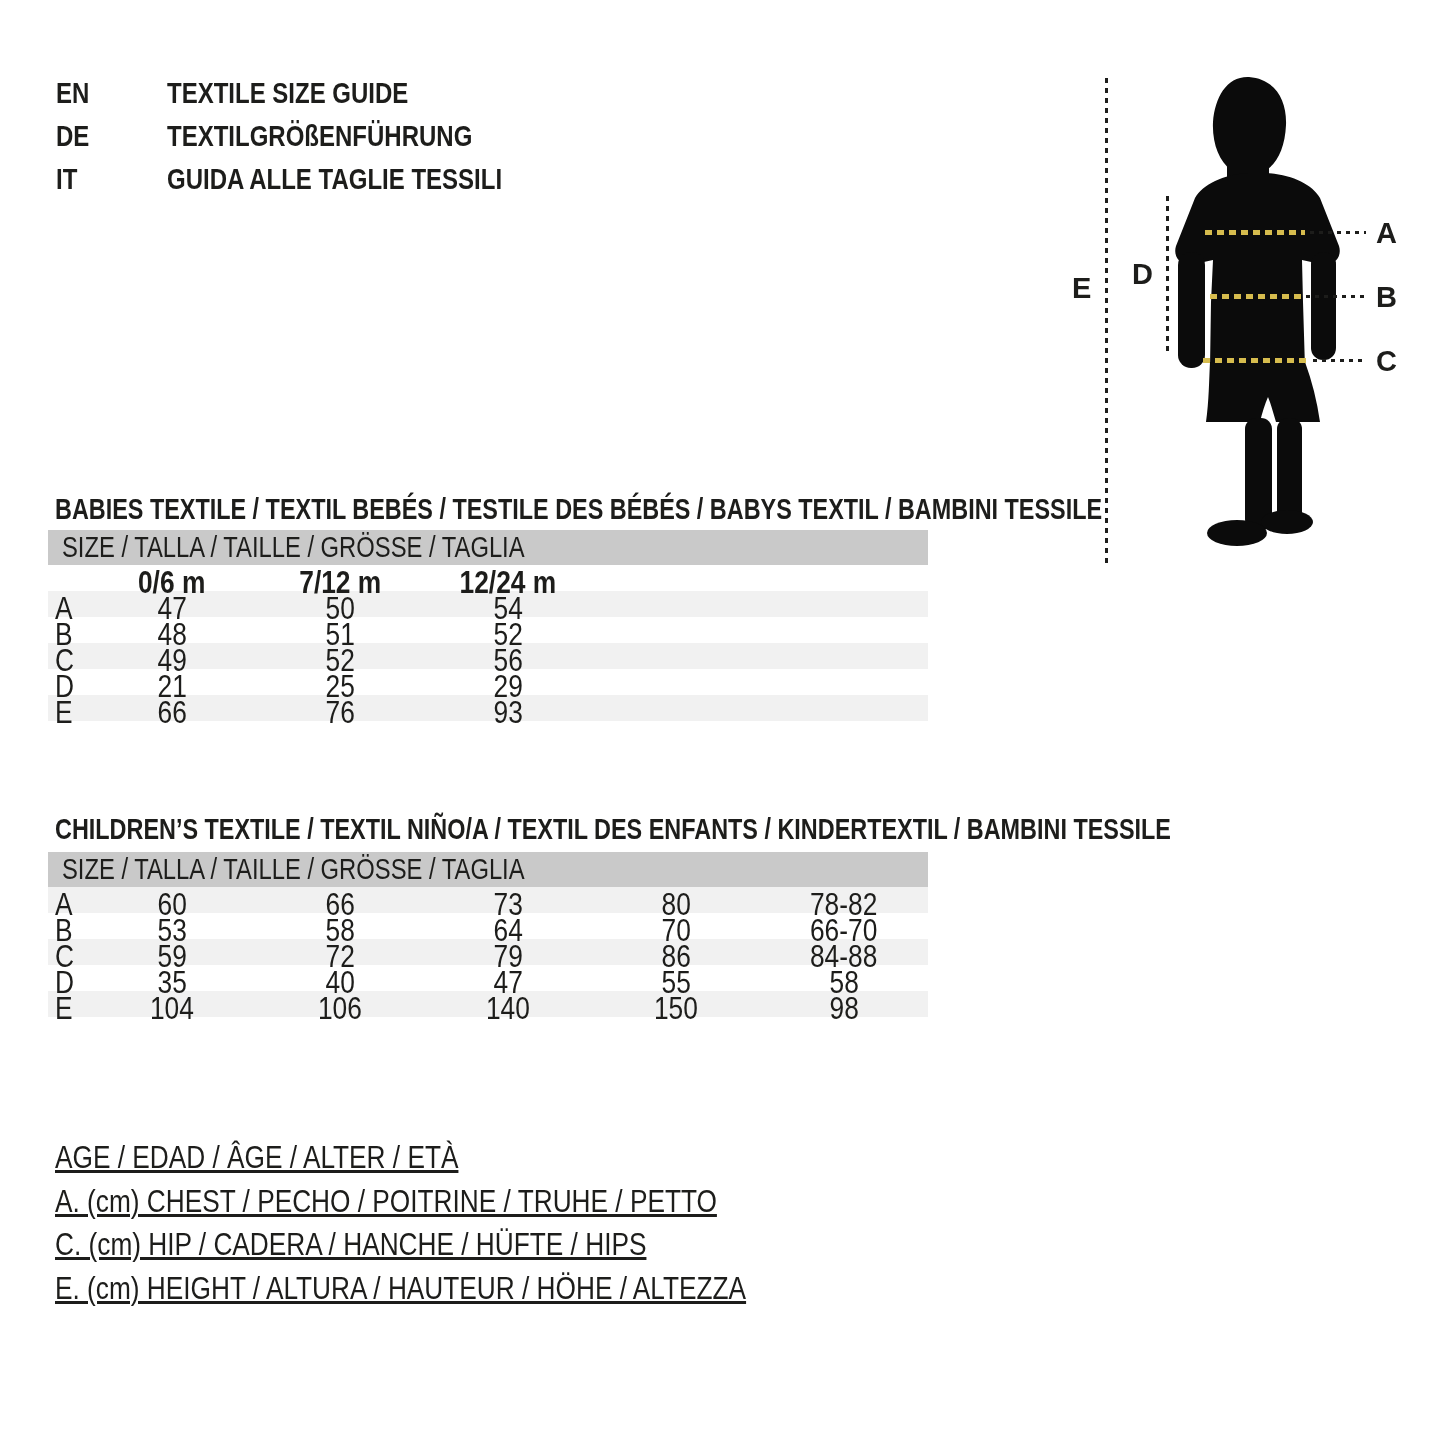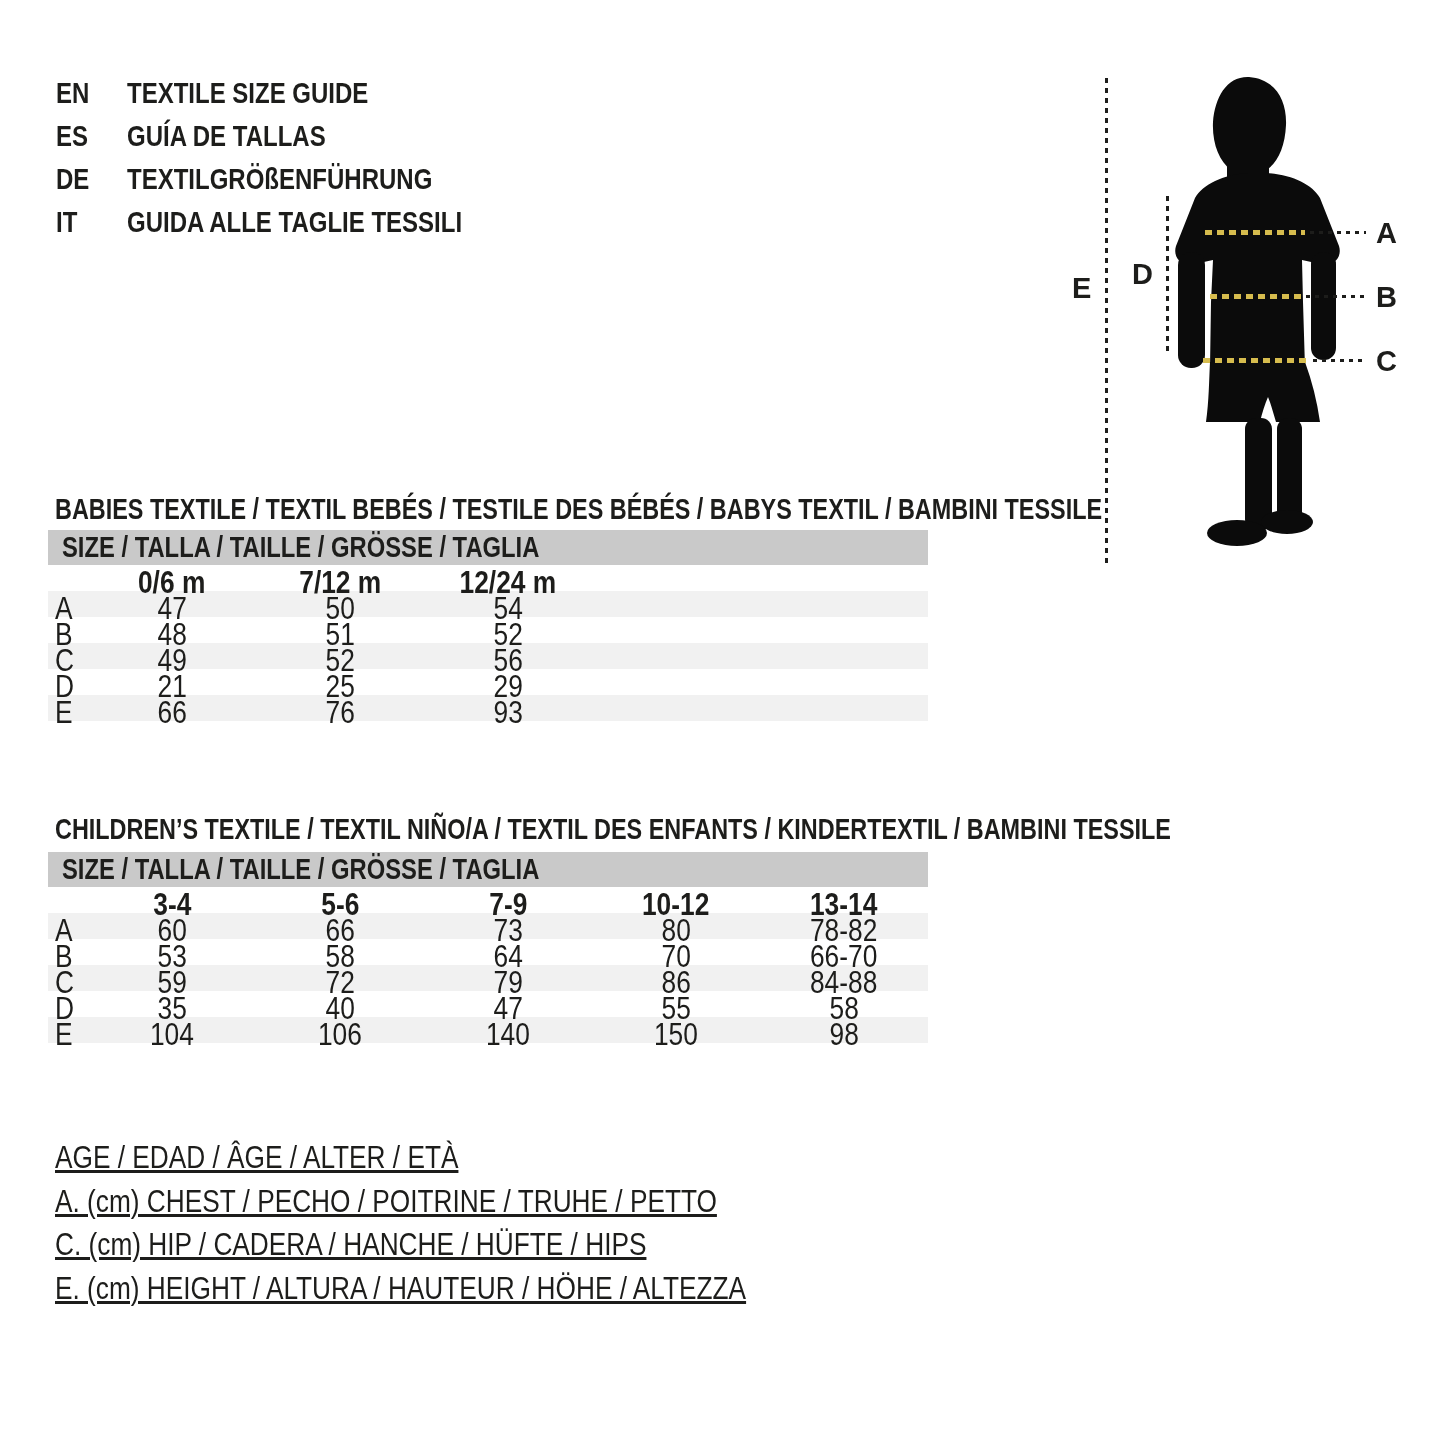--- a/index.html
+++ b/index.html
@@ -10,30 +10,30 @@
   .abs{position:absolute;}
   
   .cx78{display:inline-block;transform:scaleX(.78);transform-origin:0 50%;white-space:nowrap;}
   .cx80{display:inline-block;transform:scaleX(.80);transform-origin:0 50%;white-space:nowrap;}
   .cx82{display:inline-block;transform:scaleX(.82);transform-origin:0 50%;white-space:nowrap;}
   .cx85c{display:inline-block;transform:scaleX(.85);transform-origin:50% 50%;white-space:nowrap;}
   .cx85l{display:inline-block;transform:scaleX(.85);transform-origin:0 50%;white-space:nowrap;}
 
   
   .lang-block{left:56px;top:71px;}
-  .lang-row{display:flex;height:43px;align-items:center;font-weight:700;font-size:30px;}
+  .lang-row{display:flex;height:43px;align-items:center;font-weight:700;font-size:30px;gap:40px;}
   .lang-code{width:71px;flex:none;}
 
   
   .section-heading{font-weight:700;font-size:30px;margin-top:12px;}
 
   
   .tbl{width:880px;}
   .size-bar{height:35px;background:#c9c9c9;display:flex;align-items:center;
-            padding-left:14px;box-sizing:border-box;font-weight:700;font-size:29px;}
+            padding-left:14px;box-sizing:border-box;font-weight:400;font-size:29px;}
   .trow{display:grid;height:26px;align-items:center;text-decoration:underline;}
   .babies .trow{grid-template-columns:40px 168px 168px 168px 1fr;}
   .children .trow{grid-template-columns:40px 168px 168px 168px 168px 168px;}
   .trow.head{font-weight:700;font-size:28px;}
   .trow .lbl{padding-left:7px;font-size:31px;}
   .trow .val{text-align:center;font-size:31px;}
   .stripe{background:#f1f1f1;}
 
   
   .legend-block{left:55px;top:1136px;}
@@ -52,24 +52,20 @@
 </style>
 </head>
 <body>
 
 <div class="abs lang-block">
   <div class="lang-row">
     <span class="lang-code"><span class="cx80">EN</span></span>
     <span class="cx80">TEXTILE SIZE GUIDE</span>
   </div>
   <div class="lang-row">
-    <span class="lang-code"><span class="cx80">ES</span></span>
-    <span class="cx80">GUÍA DE TALLAS</span>
-  </div>
-  <div class="lang-row">
     <span class="lang-code"><span class="cx80">DE</span></span>
     <span class="cx80">TEXTILGRÖßENFÜHRUNG</span>
   </div>
   <div class="lang-row">
     <span class="lang-code"><span class="cx80">IT</span></span>
     <span class="cx80">GUIDA ALLE TAGLIE TESSILI</span>
   </div>
 </div>
 
 <div class="abs fig" style="--acc:#d6bc4e;">
@@ -153,28 +149,20 @@
 </div>
 
 <div class="abs section-heading" style="left:55px;top:800px;">
   <span class="cx78">CHILDREN’S TEXTILE / TEXTIL NIÑO/A / TEXTIL DES ENFANTS / KINDERTEXTIL / BAMBINI TESSILE</span>
 </div>
 
 <div class="abs tbl children" style="left:48px;top:852px;">
   <div class="size-bar">
     <span class="cx82">SIZE / TALLA / TAILLE / GRÖSSE / TAGLIA</span>
   </div>
-  <div class="trow head">
-    <span></span>
-    <span class="val"><span class="cx85c">3-4</span></span>
-    <span class="val"><span class="cx85c">5-6</span></span>
-    <span class="val"><span class="cx85c">7-9</span></span>
-    <span class="val"><span class="cx85c">10-12</span></span>
-    <span class="val"><span class="cx85c">13-14</span></span>
-  </div>
   <div class="trow stripe">
     <span class="lbl"><span class="cx85l">A</span></span>
     <span class="val"><span class="cx85c">60</span></span>
     <span class="val"><span class="cx85c">66</span></span>
     <span class="val"><span class="cx85c">73</span></span>
     <span class="val"><span class="cx85c">80</span></span>
     <span class="val"><span class="cx85c">78-82</span></span>
   </div>
   <div class="trow">
     <span class="lbl"><span class="cx85l">B</span></span>

